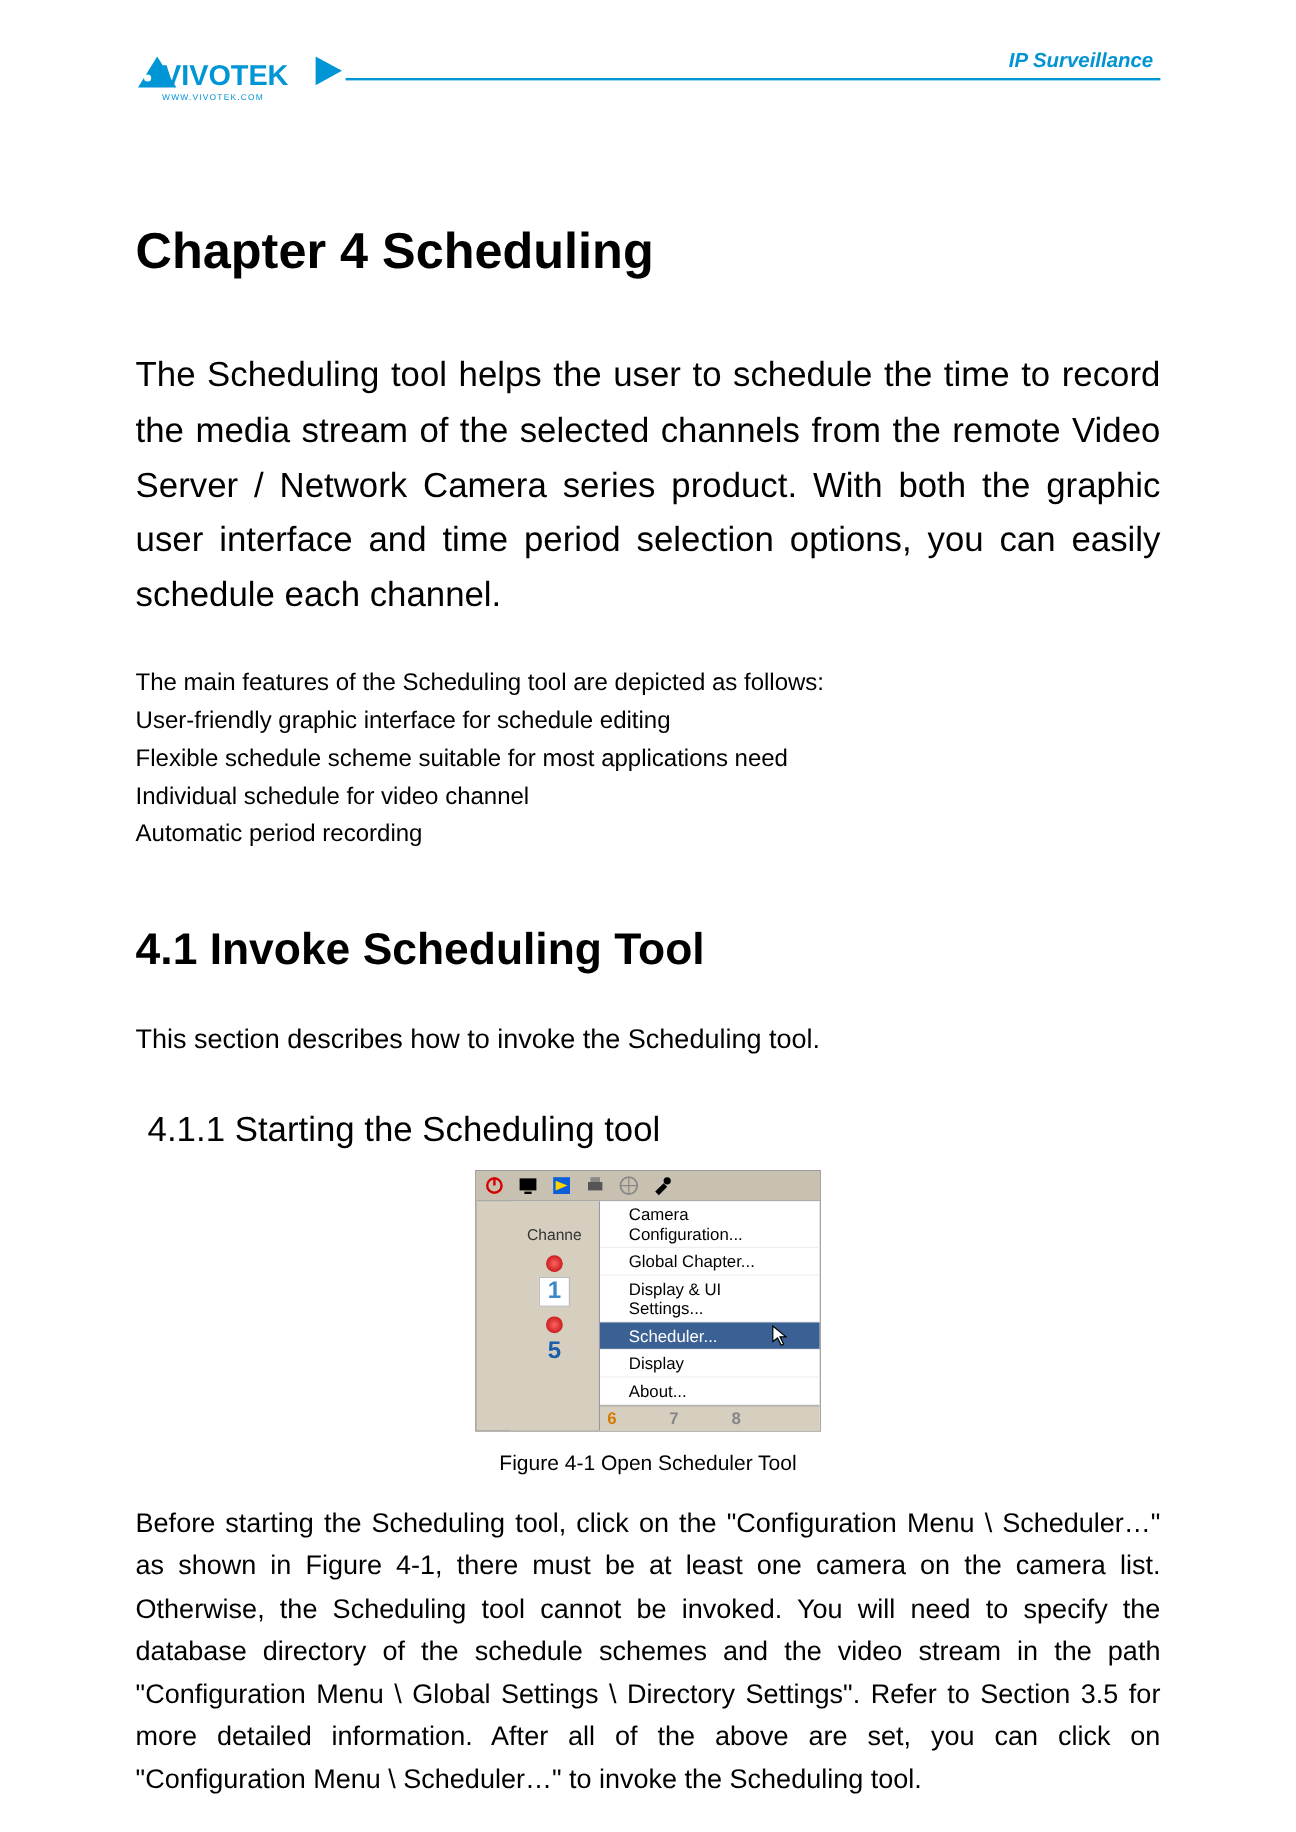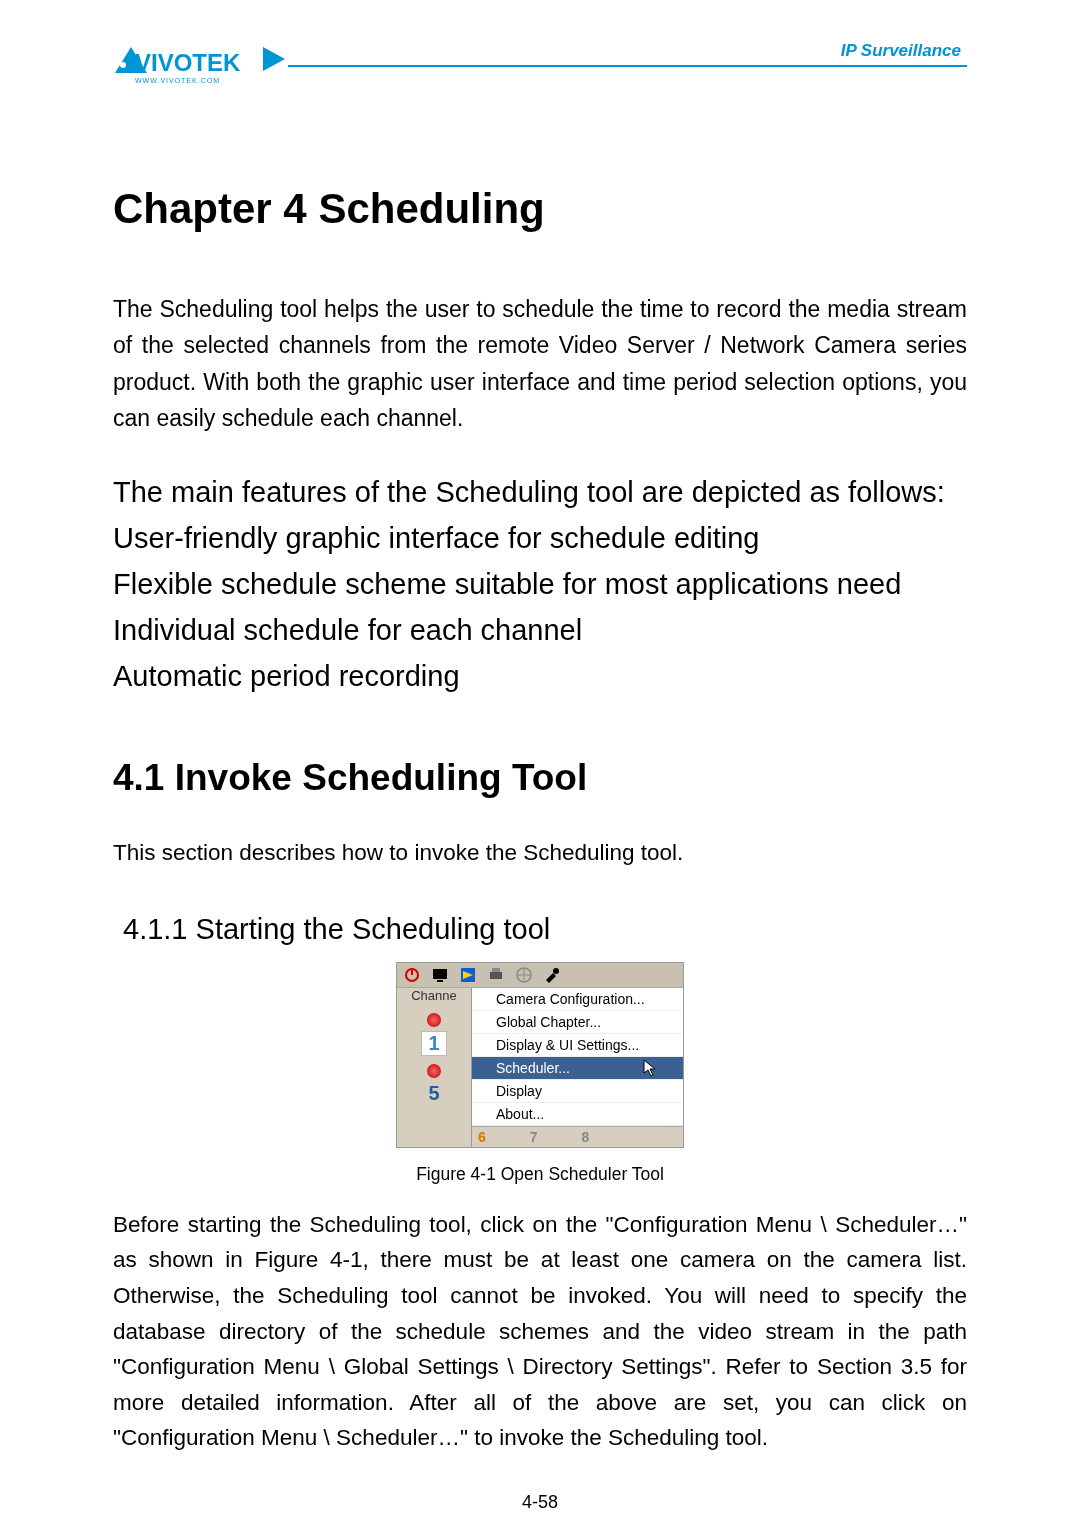--- a/index.html
+++ b/index.html
@@ -41,28 +41,28 @@
     font-size: 17px;
     padding-right: 6px;
     padding-bottom: 4px;
   }
   h1.chapter {
     font-size: 42px;
     font-weight: bold;
     margin: 0 0 58px 0;
   }
   p.body {
-    font-size: 23px;
+    font-size: 29px;
     line-height: 1.58;
     margin: 0 0 34px 0;
     text-align: justify;
     text-justify: inter-word;
   }
   .features {
-    font-size: 29px;
+    font-size: 20px;
     line-height: 1.58;
     margin: 0 0 58px 0;
   }
   h2.section {
     font-size: 37px;
     font-weight: bold;
     margin: 0 0 36px 0;
   }
   p.section-body {
     font-size: 22.5px;
@@ -98,21 +98,22 @@
   }
   .ss-body {
     display: flex;
   }
   .ss-left {
     width: 74px;
     background: #d6cfc0;
     display: flex;
     flex-direction: column;
     align-items: center;
-    padding-top: 0;
+    padding-top: 20px;
+    margin-left: 28px;
   }
   .ss-channel-label {
     font-size: 13px;
     color: #333;
     margin-bottom: 6px;
   }
   .ss-led { width: 14px; height: 14px; border-radius: 50%; background: radial-gradient(#ff6363,#b60000); margin: 4px 0;}
   .ss-num { font-weight: bold; color: #3b87c8; font-size: 20px; background:#fff; padding:0 6px; border:1px solid #bbb; margin-bottom:4px;}
   .ss-num-plain { font-weight: bold; color: #1a5fa8; font-size: 20px; }
   .ss-menu {
@@ -189,21 +190,21 @@
   </div>
 
   <h1 class="chapter">Chapter 4 Scheduling</h1>
 
   <p class="body">The Scheduling tool helps the user to schedule the time to record the media stream of the selected channels from the remote Video Server / Network Camera series product. With both the graphic user interface and time period selection options, you can easily schedule each channel.</p>
 
   <div class="features">
     <div>The main features of the Scheduling tool are depicted as follows:</div>
     <div>User-friendly graphic interface for schedule editing</div>
     <div>Flexible schedule scheme suitable for most applications need</div>
-    <div>Individual schedule for each channel</div>
+    <div>Individual schedule for video channel</div>
     <div>Automatic period recording</div>
   </div>
 
   <h2 class="section">4.1  Invoke Scheduling Tool</h2>
 
   <p class="section-body">This section describes how to invoke the Scheduling tool.</p>
 
   <h3 class="subsection">4.1.1  Starting the Scheduling tool</h3>
 
   <div class="figure-wrap">

